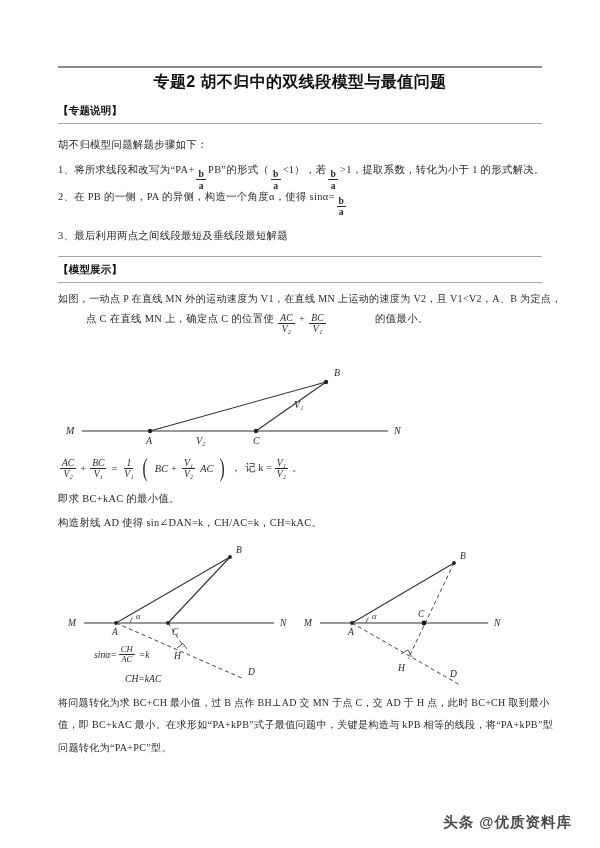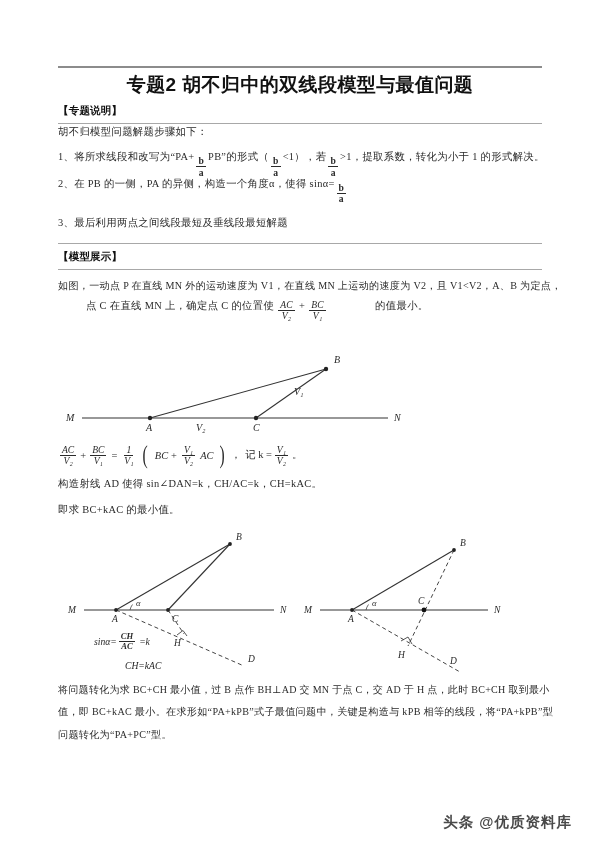--- a/index.html
+++ b/index.html
@@ -45,21 +45,21 @@
     margin: 0;
   }
 
   
   .title {
     position: absolute;
     left: 58px;
     top: 72px;
     width: 484px;
     text-align: center;
-    font-size: 19px;
+    font-size: 16px;
     font-weight: bold;
     letter-spacing: 0.4px;
     font-family: "Liberation Sans", "DejaVu Sans", sans-serif;
     color: #111;
   }
 
   
   .sec-head {
     font-family: "Liberation Sans", "DejaVu Sans", sans-serif;
     font-weight: bold;
@@ -96,21 +96,21 @@
     padding: 0 2px 0.5px 2px;
     border-bottom: 1px solid #2a2a2a;
     font-weight: bold;
   }
   .frac .den {
     font-size: 9.6px;
     padding: 0.5px 2px 0 2px;
     font-weight: bold;
   }
   .frac.light .num, .frac.light .den { font-weight: normal; font-style: italic; }
-  .frac.sm .num, .frac.sm .den { font-size: 8.6px; font-weight: bold; }
+  .frac.sm .num, .frac.sm .den { font-size: 8.6px; }
 
   
   .paren {
     display: inline-block;
     font-size: 25px;
     line-height: 0;
     vertical-align: -0.30em;
     font-weight: 300;
     transform: scaleX(0.62);
   }
@@ -152,21 +152,21 @@
   <div class="rule-top"></div>
 
   <div class="title">专题2 胡不归中的双线段模型与最值问题</div>
 
   <div class="content" style="top:104px;">
 
     <div>
       <div class="sec-head">【专题说明】</div>
       <div class="rule-thin" style="margin-top:5px;"></div>
 
-      <div class="txt" style="margin-top:2px;">胡不归模型问题解题步骤如下：</div>
+      <div class="txt" style="margin-top:15px;">胡不归模型问题解题步骤如下：</div>
 
       <div class="txt" style="margin-top:13px;">
         <span>1、</span><span>将所求线段和改写为“PA+</span><span class="frac">
             <span class="num">b</span>
             <span class="den">a</span>
           </span><span>PB”的形式（</span><span class="frac">
             <span class="num">b</span>
             <span class="den">a</span>
           </span><span>&lt;1），若</span><span class="frac">
             <span class="num">b</span>
@@ -251,22 +251,22 @@
         <span class="paren" style="margin-left:5px;">)</span>
         <span style="margin-left:4px;">，</span>
         <span style="margin-left:4px;">记 k =</span>
         <span class="frac light" style="margin-left:3px;">
           <span class="num">V₁</span>
           <span class="den">V₂</span>
         </span>
         <span style="margin-left:2px;">。</span>
       </div>
 
+      <div class="txt" style="margin-top:14px;">即求 BC+kAC 的最小值。</div>
       <div class="txt" style="margin-top:12px;">构造射线 AD 使得 sin∠DAN=k，CH/AC=k，CH=kAC。</div>
-      <div class="txt" style="margin-top:14px;">即求 BC+kAC 的最小值。</div>
 
       <div style="margin-top:10px;display:flex;align-items:flex-start;">
 
         <div class="figbox">
           <svg width="248" height="152" viewBox="0 0 248 152">
             <line x1="26" y1="84" x2="216" y2="84" stroke="#333" stroke-width="1.1"></line>
             <line x1="58" y1="84" x2="172" y2="18" stroke="#333" stroke-width="1.1"></line>
             <line x1="110" y1="84" x2="172" y2="18" stroke="#333" stroke-width="1.1"></line>
             <line x1="58" y1="84" x2="186" y2="140" stroke="#444" stroke-width="1" stroke-dasharray="4,3"></line>
             <line x1="110" y1="84" x2="126" y2="108" stroke="#444" stroke-width="1" stroke-dasharray="4,3"></line>

